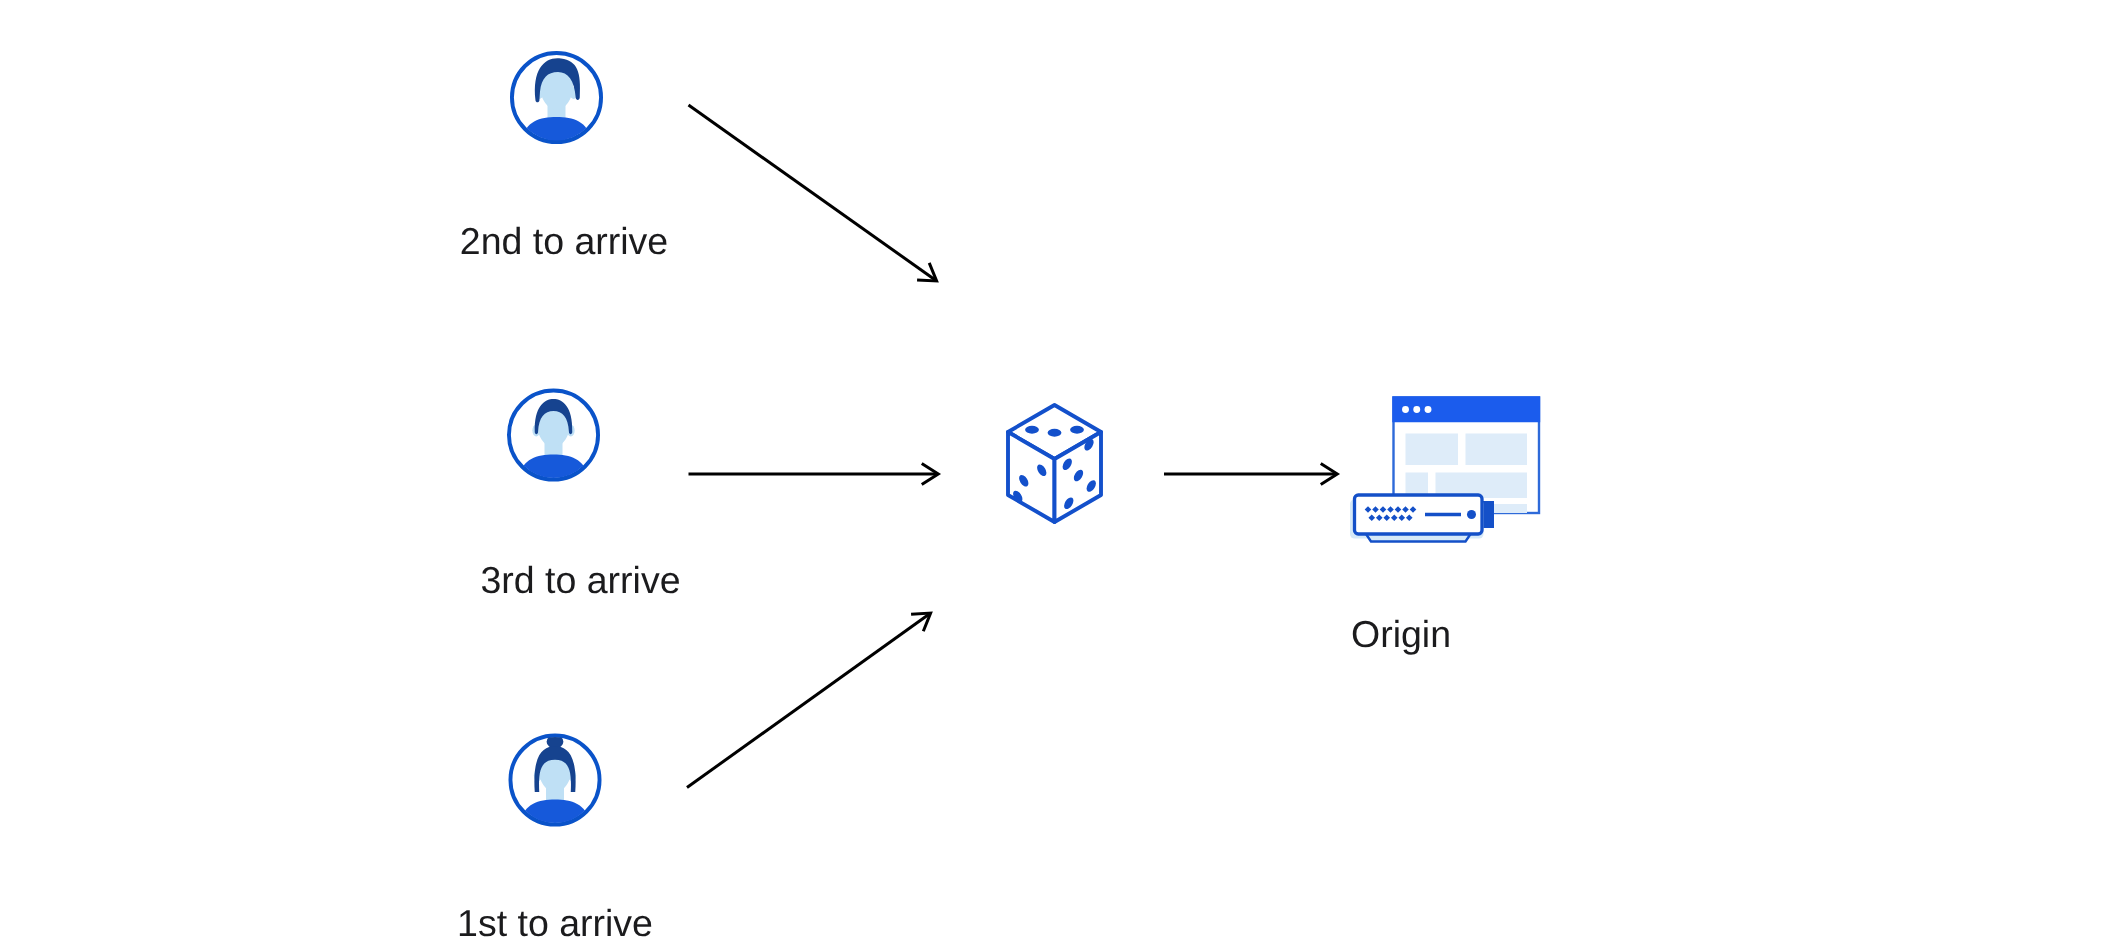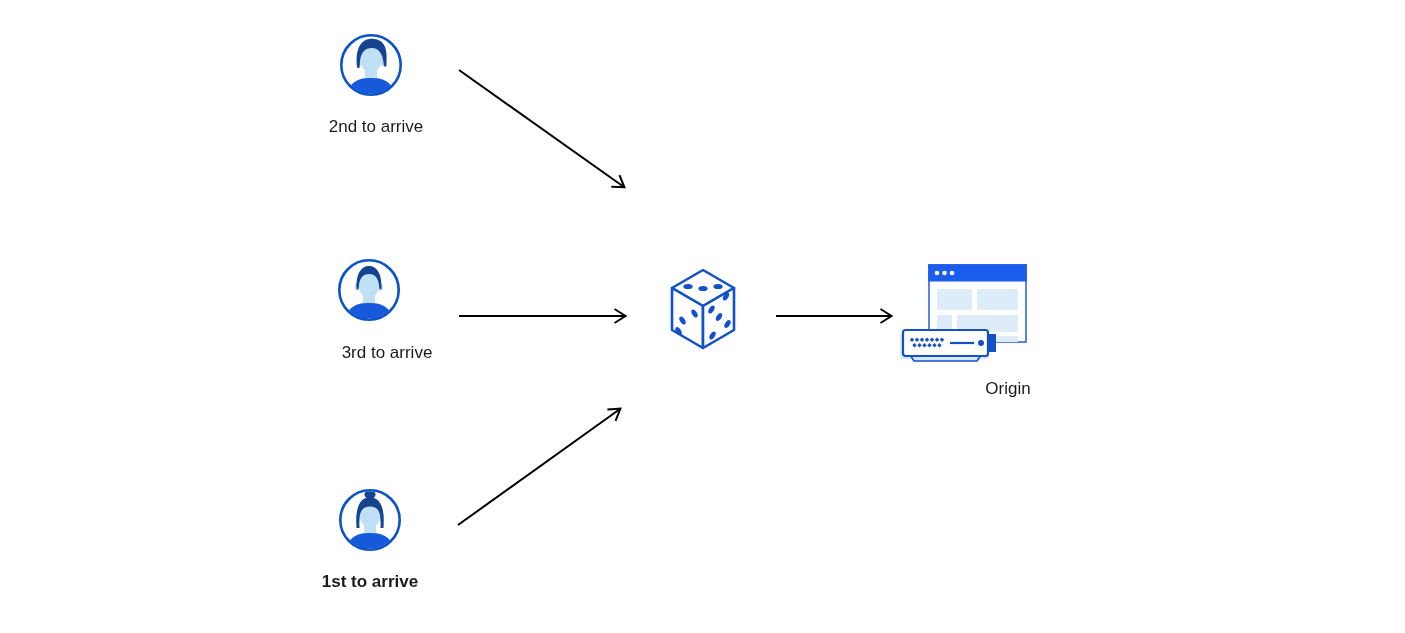--- a/index.html
+++ b/index.html
@@ -21,25 +21,26 @@
     width: 1405px;
     height: 633px;
   }
   .node-icon {
     position: absolute;
   }
   .node-label {
     position: absolute;
     transform: translateX(-50%);
     font-family: "Liberation Sans", sans-serif;
-    font-size: 17px;
+    font-size: 25px;
     font-weight: 400;
     color: #1b1b1d;
     white-space: nowrap;
     line-height: 1.2;
+    margin-top: 29px;
   }
 </style>
 </head>
 <body>
 
 <div class="canvas">
 
   <svg class="edges-layer" width="1405" height="633" viewBox="0 0 1405 633">
     <defs>
       <marker id="ah" viewBox="-13 -9 16 18" refX="-0.5" refY="0" markerWidth="16" markerHeight="18" markerUnits="userSpaceOnUse" orient="auto">
@@ -98,21 +99,21 @@
     <g clip-path="url(#clipC)">
       <rect x="26" y="36" width="12" height="14" fill="#bfe0f5"></rect>
       <path d="M8,64 C10,48 20,45 32,45 C44,45 54,48 56,64 Z" fill="#1659da"></path>
       <ellipse cx="20.5" cy="29" rx="2.6" ry="4" fill="#bfe0f5"></ellipse>
       <ellipse cx="43.5" cy="29" rx="2.6" ry="4" fill="#bfe0f5"></ellipse>
       <path d="M21,24 C21,14 26,10 32,10 C38,10 43,14 43,24 C43,33 38,40 32,40 C26,40 21,33 21,24 Z" fill="#bfe0f5"></path>
       <ellipse cx="32" cy="6.5" rx="5.6" ry="4.4" fill="#16438f"></ellipse>
       <path d="M18.5,40 C16.8,15 24,9.5 32,9.5 C40,9.5 47.2,15 45.5,40 L42.5,40 C43.2,26 41.5,18.5 32,18.5 C22.5,18.5 20.8,26 21.5,40 Z" fill="#16438f"></path>
     </g>
   </svg>
-  <div class="node-label" style="left:370px; top:572px;font-weight:bold;">1st to arrive</div>
+  <div class="node-label" style="left:370px; top:572px;">1st to arrive</div>
 
   <svg class="node-icon" style="left:667px; top:267px;" width="72" height="84" viewBox="0 0 72 84">
     <g fill="#ffffff" stroke="#1350cb" stroke-width="2.6" stroke-linejoin="round">
       <path d="M36,3 L67,21 L36,39 L5,21 Z"></path>
       <path d="M5,21 L36,39 L36,81 L5,63 Z"></path>
       <path d="M67,21 L36,39 L36,81 L67,63 Z"></path>
     </g>
     <g fill="#1350cb">
       <ellipse cx="21" cy="19.5" rx="4.6" ry="2.6"></ellipse>
       <ellipse cx="36" cy="21.5" rx="4.6" ry="2.6"></ellipse>
@@ -160,15 +161,15 @@
         <path d="M22.5,82 l2.2,2.2 l-2.2,2.2 l-2.2,-2.2 Z"></path>
         <path d="M27.5,82 l2.2,2.2 l-2.2,2.2 l-2.2,-2.2 Z"></path>
         <path d="M32.5,82 l2.2,2.2 l-2.2,2.2 l-2.2,-2.2 Z"></path>
         <path d="M37.5,82 l2.2,2.2 l-2.2,2.2 l-2.2,-2.2 Z"></path>
         <path d="M42.5,82 l2.2,2.2 l-2.2,2.2 l-2.2,-2.2 Z"></path>
       </g>
       <line x1="53" y1="82" x2="77" y2="82" stroke="#1450c8" stroke-width="2.2"></line>
       <circle cx="84" cy="82" r="3" fill="#1450c8"></circle>
     </g>
   </svg>
-  <div class="node-label" style="left:1008px; top:379px;">Origin</div>
+  <div class="node-label" style="left:934px; top:379px;">Origin</div>
 
 </div>
 
 </body></html>

